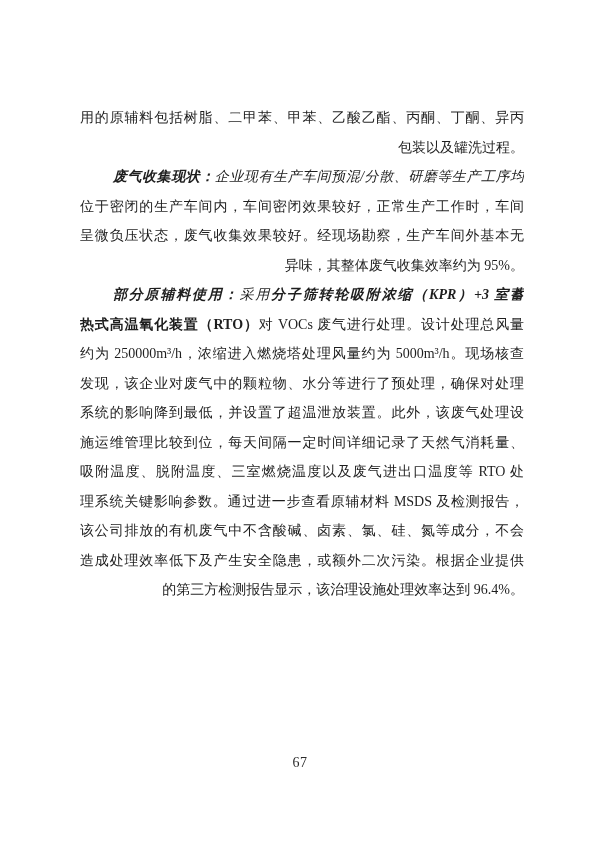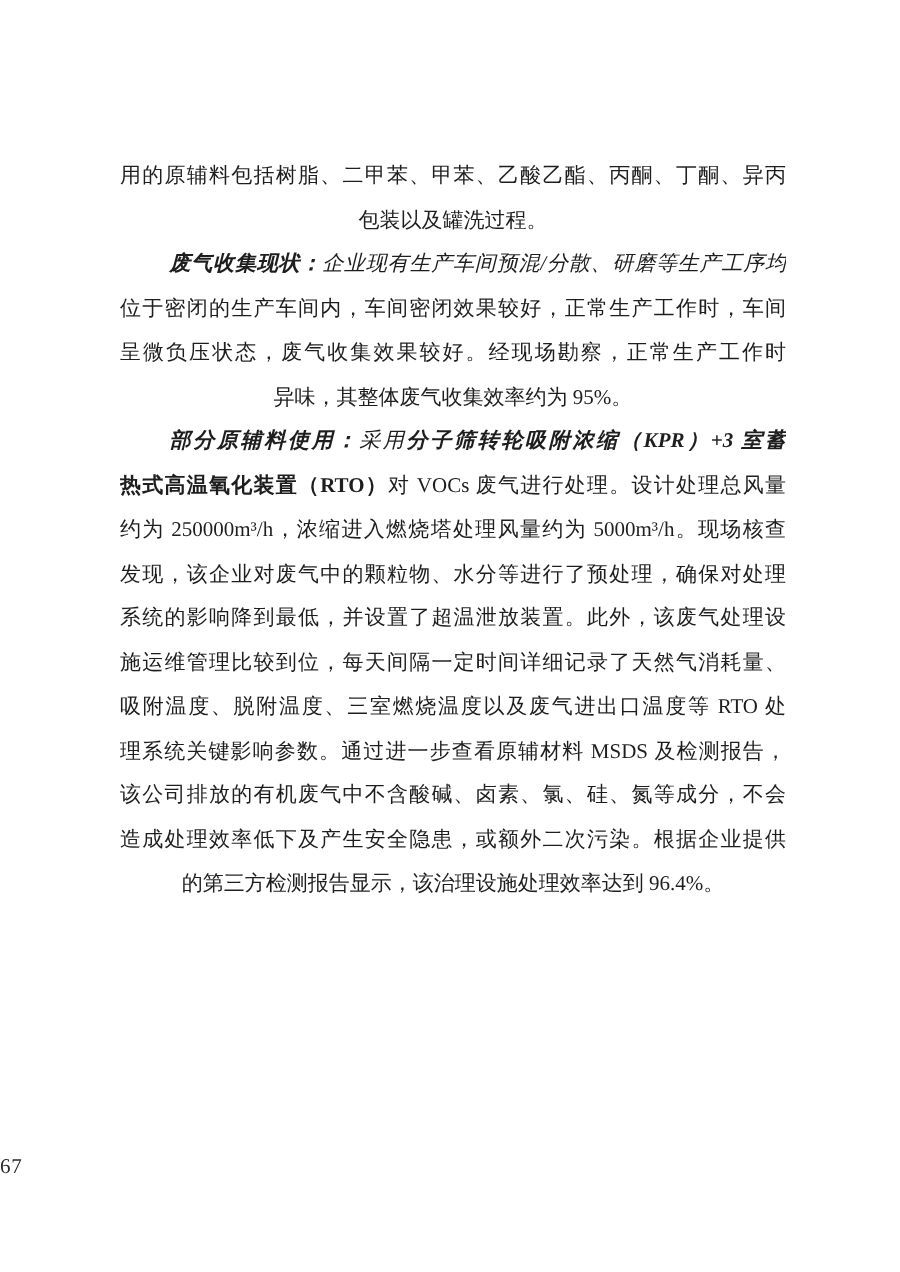--- a/index.html
+++ b/index.html
@@ -29,21 +29,21 @@
   .paragraph {
     margin: 0;
     padding: 0;
   }
   .line {
     font-size: 14px;
     line-height: 29.5px;
     height: 29.5px;
     white-space: normal;
     overflow: hidden;
-    text-align: center;
+    text-align: right;
   }
   .line.justify {
     text-align: justify;
     text-align-last: justify;
     text-justify: inter-character;
   }
   .line.indent {
     text-indent: 33px;
     font-style: italic;
   }
@@ -51,41 +51,40 @@
     font-weight: normal;
   }
   .seg.bold {
     font-weight: bold;
   }
   .page-number {
     position: absolute;
     top: 753px;
     left: 0;
     width: 100%;
-    text-align: left;
+    text-align: center;
     font-size: 14px;
     line-height: 20px;
     color: #2a2a2a;
     letter-spacing: 0.5px;
-    margin-top: 16px;
   }
 </style>
 </head>
 <body>
 
 <div class="page">
   <div class="text-block">
       <div class="paragraph">
         <div class="line justify"><span class="seg">用的原辅料包括树脂、二甲苯、甲苯、乙酸乙酯、丙酮、丁酮、异丙</span></div>
         <div class="line"><span class="seg">包装以及罐洗过程。</span></div>
       </div>
       <div class="paragraph">
         <div class="line justify indent"><span class="seg bold">废气收集现状：</span><span class="seg">企业现有生产车间预混/分散、研磨等生产工序均</span></div>
         <div class="line justify"><span class="seg">位于密闭的生产车间内，车间密闭效果较好，正常生产工作时，车间</span></div>
-        <div class="line justify"><span class="seg">呈微负压状态，废气收集效果较好。经现场勘察，正常生产工作时</span></div>
+        <div class="line justify"><span class="seg">呈微负压状态，废气收集效果较好。经现场勘察，生产车间外基本无</span></div>
         <div class="line"><span class="seg">异味，其整体废气收集效率约为 95%。</span></div>
       </div>
       <div class="paragraph">
         <div class="line justify indent"><span class="seg bold">部分原辅料使用：</span><span class="seg">采用</span><span class="seg bold">分子筛转轮吸附浓缩（KPR）+3 室蓄</span></div>
         <div class="line justify"><span class="seg bold">热式高温氧化装置（RTO）</span><span class="seg">对 VOCs 废气进行处理。设计处理总风量</span></div>
         <div class="line justify"><span class="seg">约为 250000m³/h，浓缩进入燃烧塔处理风量约为 5000m³/h。现场核查</span></div>
         <div class="line justify"><span class="seg">发现，该企业对废气中的颗粒物、水分等进行了预处理，确保对处理</span></div>
         <div class="line justify"><span class="seg">系统的影响降到最低，并设置了超温泄放装置。此外，该废气处理设</span></div>
         <div class="line justify"><span class="seg">施运维管理比较到位，每天间隔一定时间详细记录了天然气消耗量、</span></div>
         <div class="line justify"><span class="seg">吸附温度、脱附温度、三室燃烧温度以及废气进出口温度等 RTO 处</span></div>

